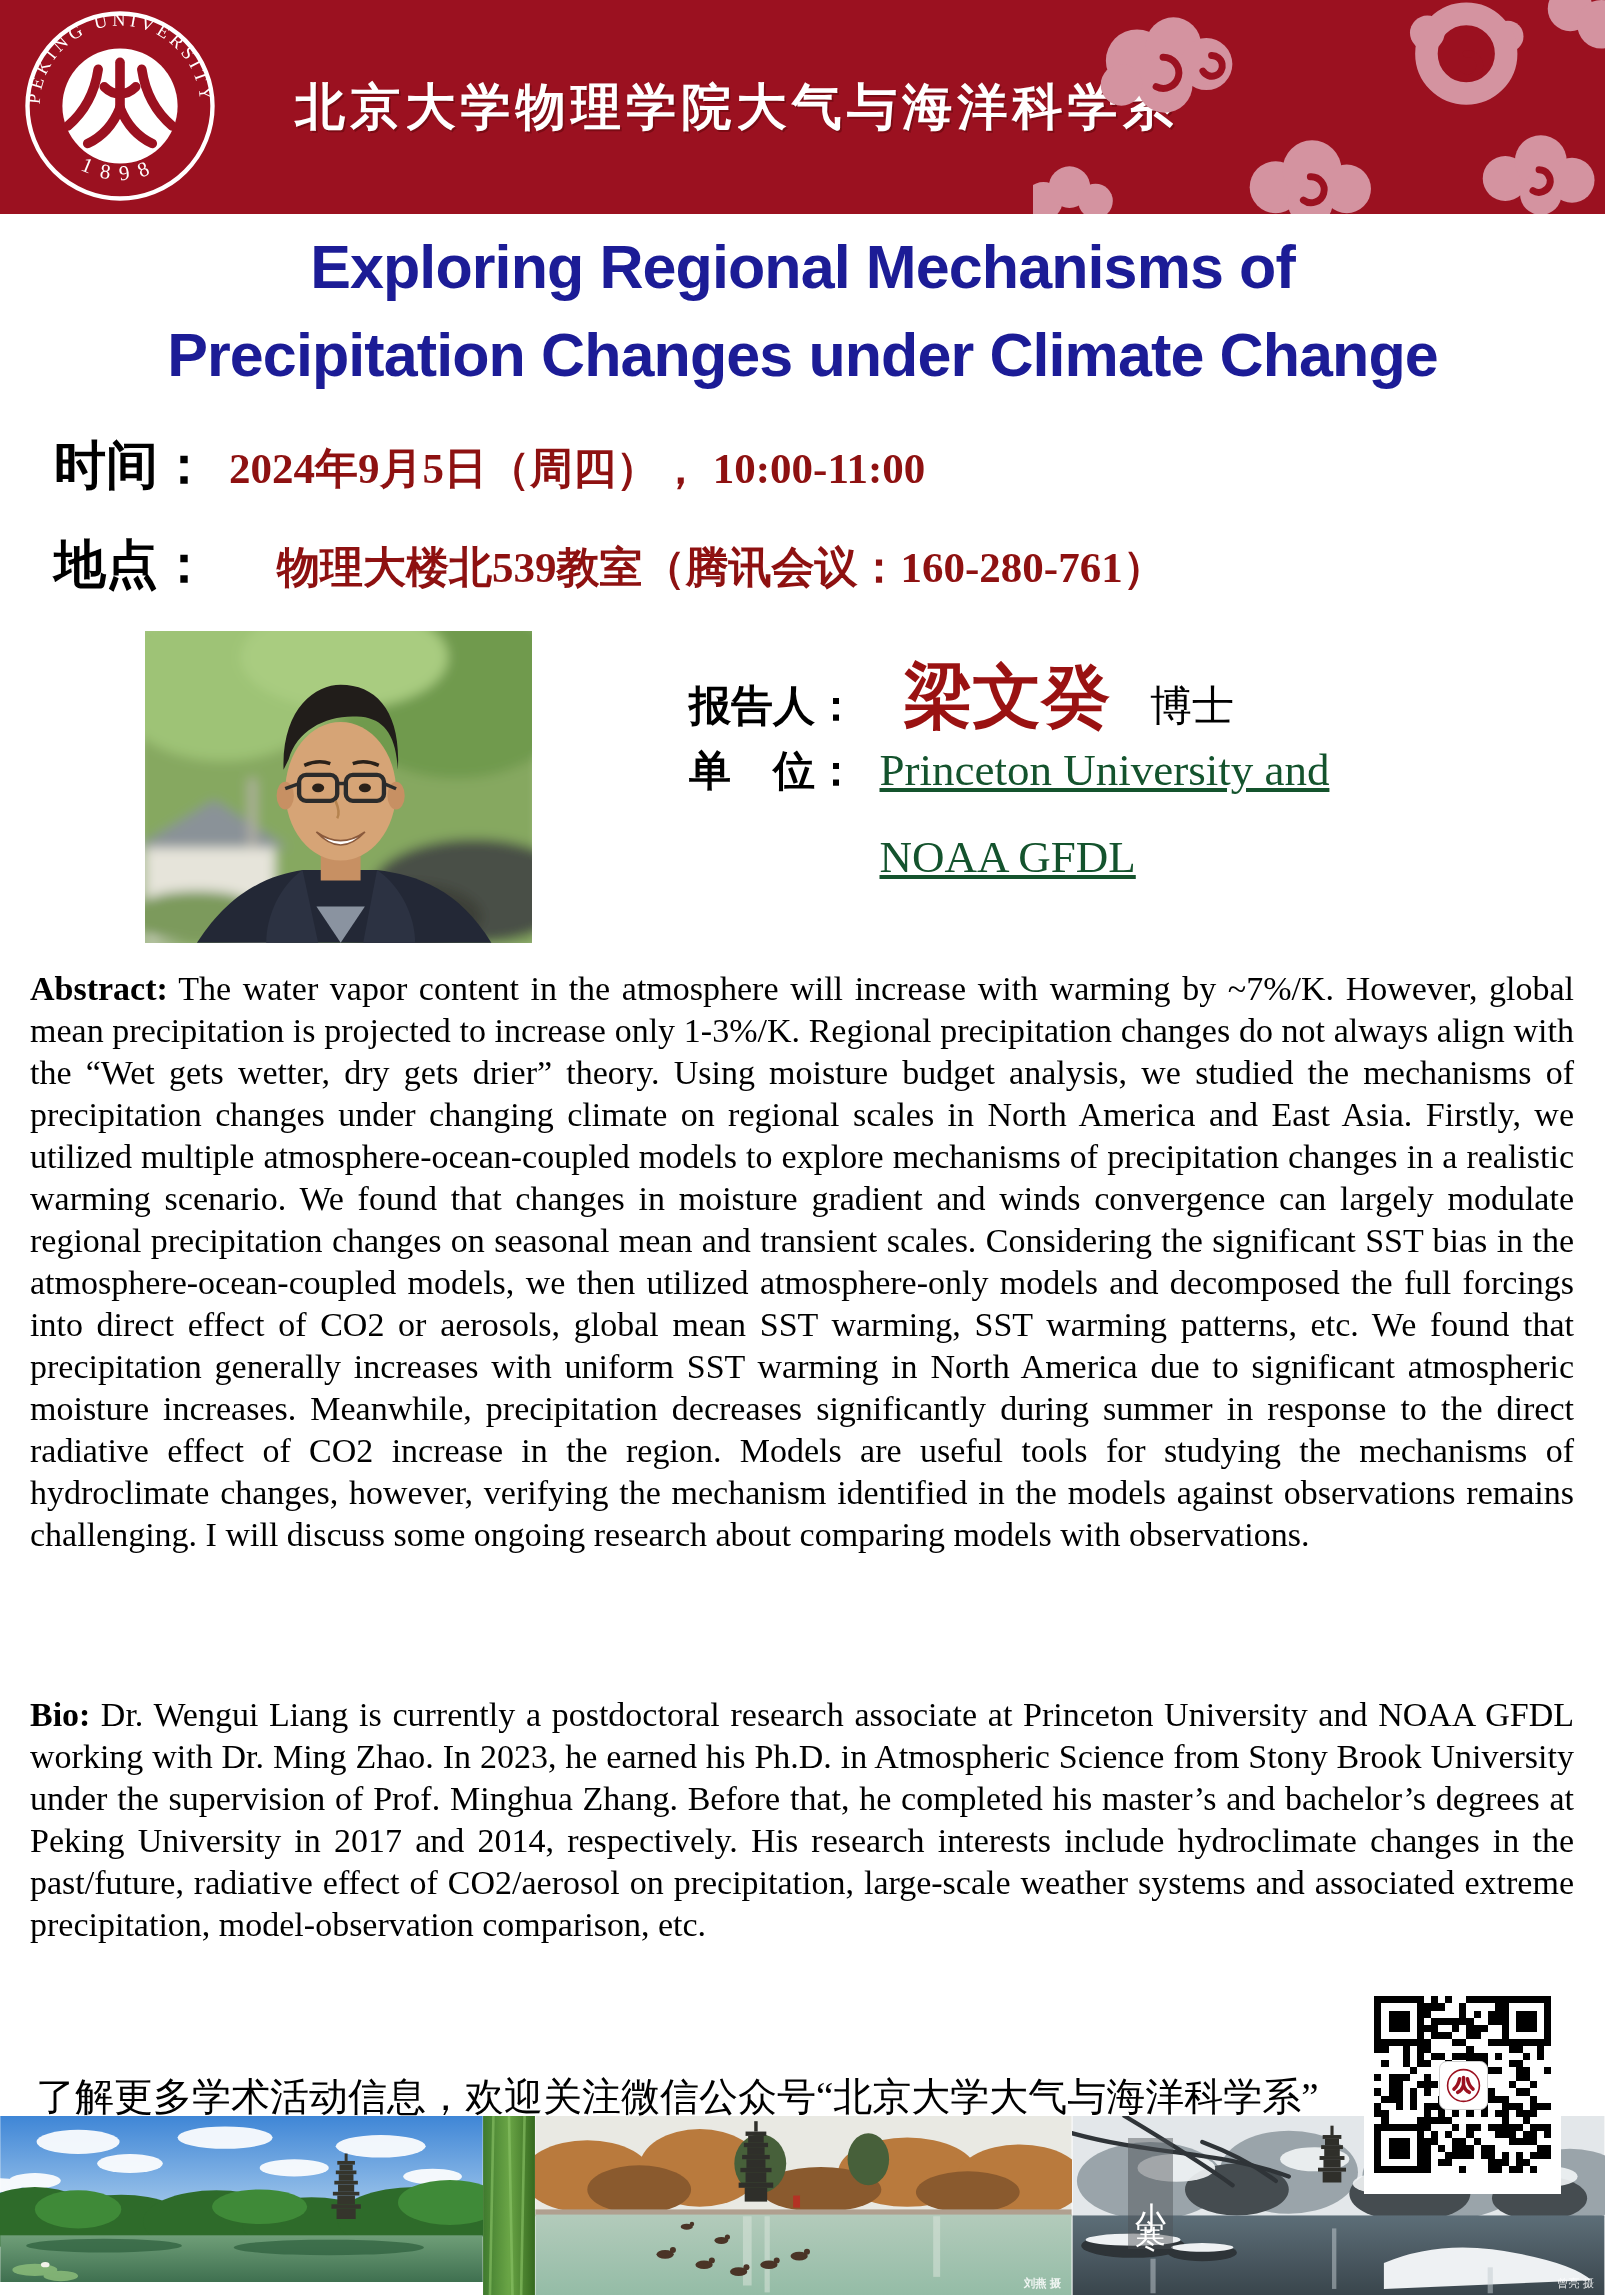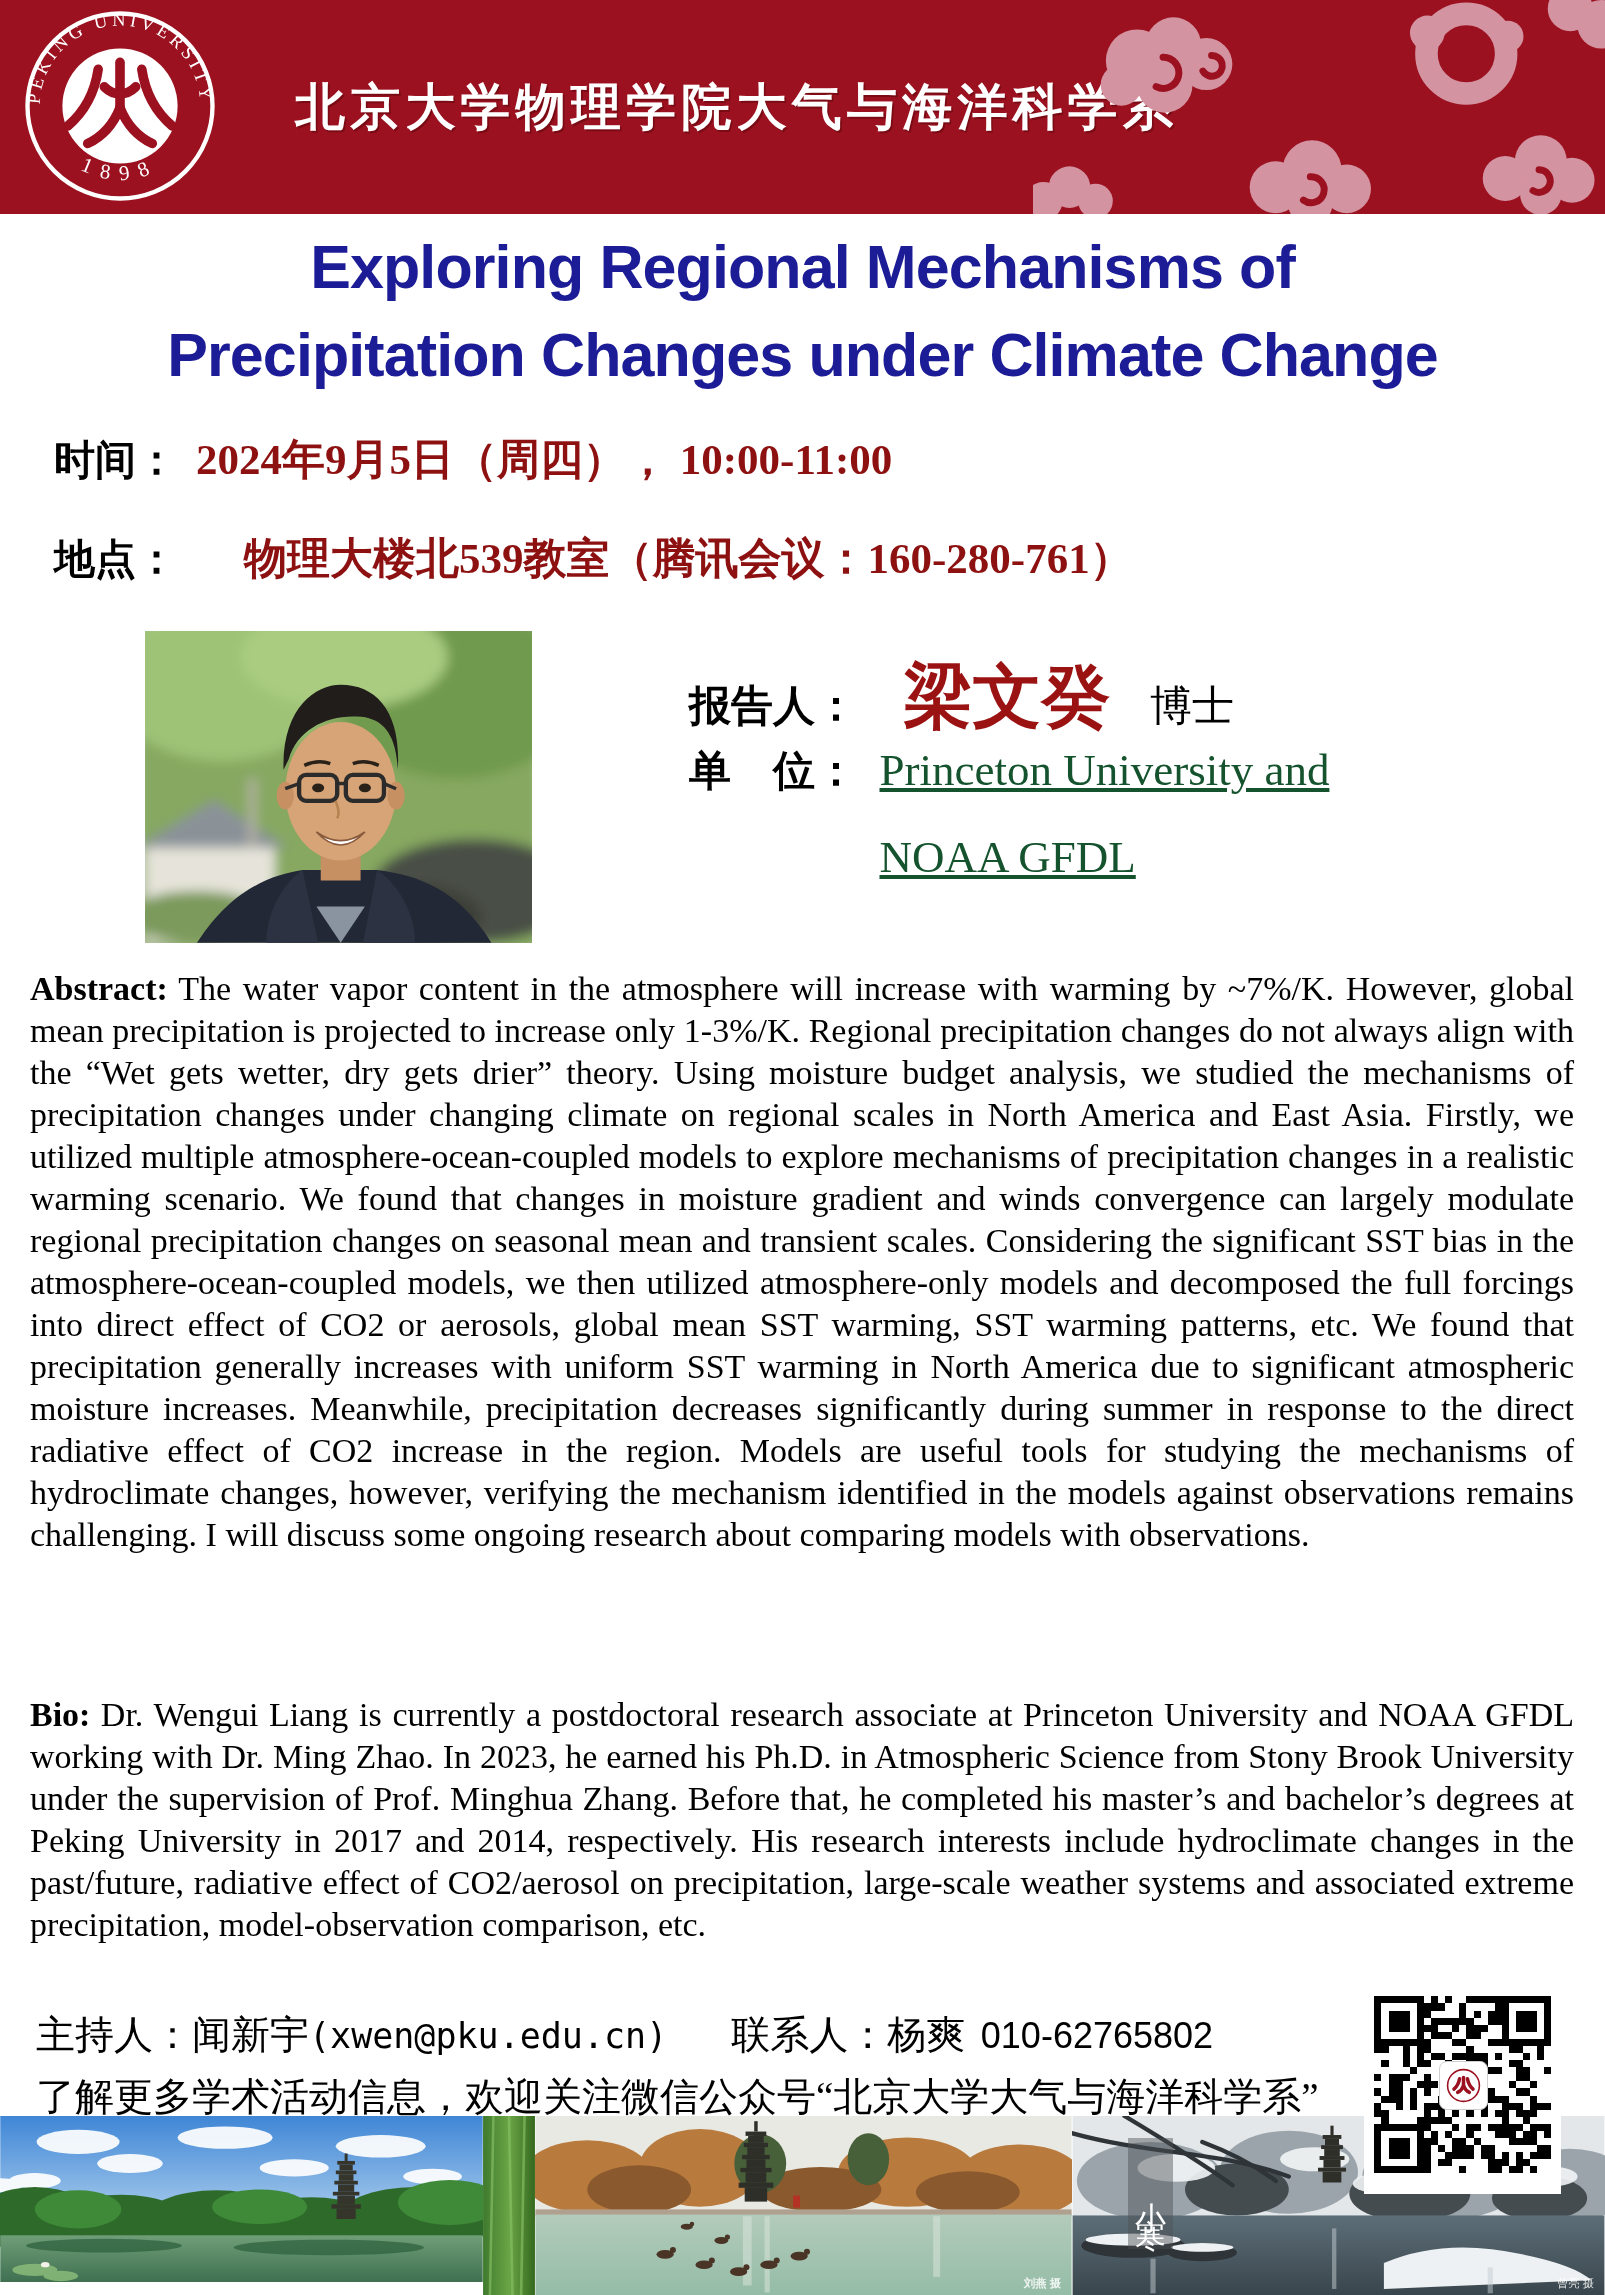--- a/index.html
+++ b/index.html
@@ -17,21 +17,21 @@
 
   
   .main-title{position:absolute;left:0;top:223px;width:1605px;text-align:center;
               color:#1c1c96;font-family:"Liberation Sans",sans-serif;font-weight:bold;
               font-size:61px;line-height:88px;letter-spacing:-0.9px;}
 
   
   .info-line{position:absolute;left:54px;white-space:nowrap;display:flex;align-items:baseline;}
   .info-time{top:431px;}
   .info-loc{top:530px;gap:48px;}
-  .info-label{font-family:"Liberation Sans",sans-serif;font-weight:bold;font-size:41px;color:#000;margin-right:19px;}
+  .info-label{font-family:"Liberation Sans",sans-serif;font-weight:bold;font-size:52px;color:#000;margin-right:19px;}
   .info-value{font-family:"Liberation Serif",serif;font-weight:bold;font-size:43px;color:#8e1111;}
 
   
   .speaker-photo{position:absolute;left:145px;top:631px;width:387px;height:312px;overflow:hidden;}
   .speaker-block{position:absolute;left:689px;top:651px;width:866px;}
   .speaker-row1{display:flex;align-items:baseline;gap:24px;}
   .spk-label{font-family:"Liberation Sans",sans-serif;font-weight:bold;font-size:42px;color:#000;}
   .spk-name{font-family:"Liberation Sans",sans-serif;font-weight:bold;font-size:69px;color:#9a1212;margin:0 15.6px 0 22.5px;}
   .spk-degree{font-family:"Liberation Serif",serif;font-size:42px;color:#000;}
   .speaker-row2{display:flex;align-items:baseline;}
@@ -213,30 +213,20 @@
         <span class="aff-line">Princeton University and</span>
         <span class="aff-line">NOAA GFDL</span>
       </span>
     </div>
   </div>
 
   <p class="para abstract"><b>Abstract:</b><span>The water vapor content in the atmosphere will increase with warming by ~7%/K. However, global mean precipitation is projected to increase only 1-3%/K. Regional precipitation changes do not always align with the “Wet gets wetter, dry gets drier” theory. Using moisture budget analysis, we studied the mechanisms of precipitation changes under changing climate on regional scales in North America and East Asia. Firstly, we utilized multiple atmosphere-ocean-coupled models to explore mechanisms of precipitation changes in a realistic warming scenario. We found that changes in moisture gradient and winds convergence can largely modulate regional precipitation changes on seasonal mean and transient scales. Considering the significant SST bias in the atmosphere-ocean-coupled models, we then utilized atmosphere-only models and decomposed the full forcings into direct effect of CO2 or aerosols, global mean SST warming, SST warming patterns, etc. We found that precipitation generally increases with uniform SST warming in North America due to significant atmospheric moisture increases. Meanwhile, precipitation decreases significantly during summer in response to the direct radiative effect of CO2 increase in the region. Models are useful tools for studying the mechanisms of hydroclimate changes, however, verifying the mechanism identified in the models against observations remains challenging. I will discuss some ongoing research about comparing models with observations.</span></p>
 
   <p class="para bio"><b>Bio:</b><span>Dr. Wengui Liang is currently a postdoctoral research associate at Princeton University and NOAA GFDL working with Dr. Ming Zhao. In 2023, he earned his Ph.D. in Atmospheric Science from Stony Brook University under the supervision of Prof. Minghua Zhang. Before that, he completed his master’s and bachelor’s degrees at Peking University in 2017 and 2014, respectively. His research interests include hydroclimate changes in the past/future, radiative effect of CO2/aerosol on precipitation, large-scale weather systems and associated extreme precipitation, model-observation comparison, etc.</span></p>
 
-  <div class="footer-line footer1">
-    <span class="kai">主持人：</span>
-    <span class="kai">闻新宇</span>
-    <span class="mono">(xwen@pku.edu.cn)</span>
-    <span class="gap-wide"></span>
-    <span class="kai">联系人：</span>
-    <span class="kai">杨爽</span>
-    <span class="gap-sm"></span>
-    <span class="num">010-62765802</span>
-  </div>
   <div class="footer-line footer2">
     <span class="kai">了解更多学术活动信息，欢迎关注微信公众号“北京大学大气与海洋科学系”</span>
   </div>
 
   <div class="strip">
 
     <svg style="left:0" width="483" height="166" viewBox="0 0 558 192">
       <defs>
         <linearGradient id="sky1" x1="0" y1="0" x2="0" y2="1">
           <stop offset="0" stop-color="#3f86d6"></stop>

